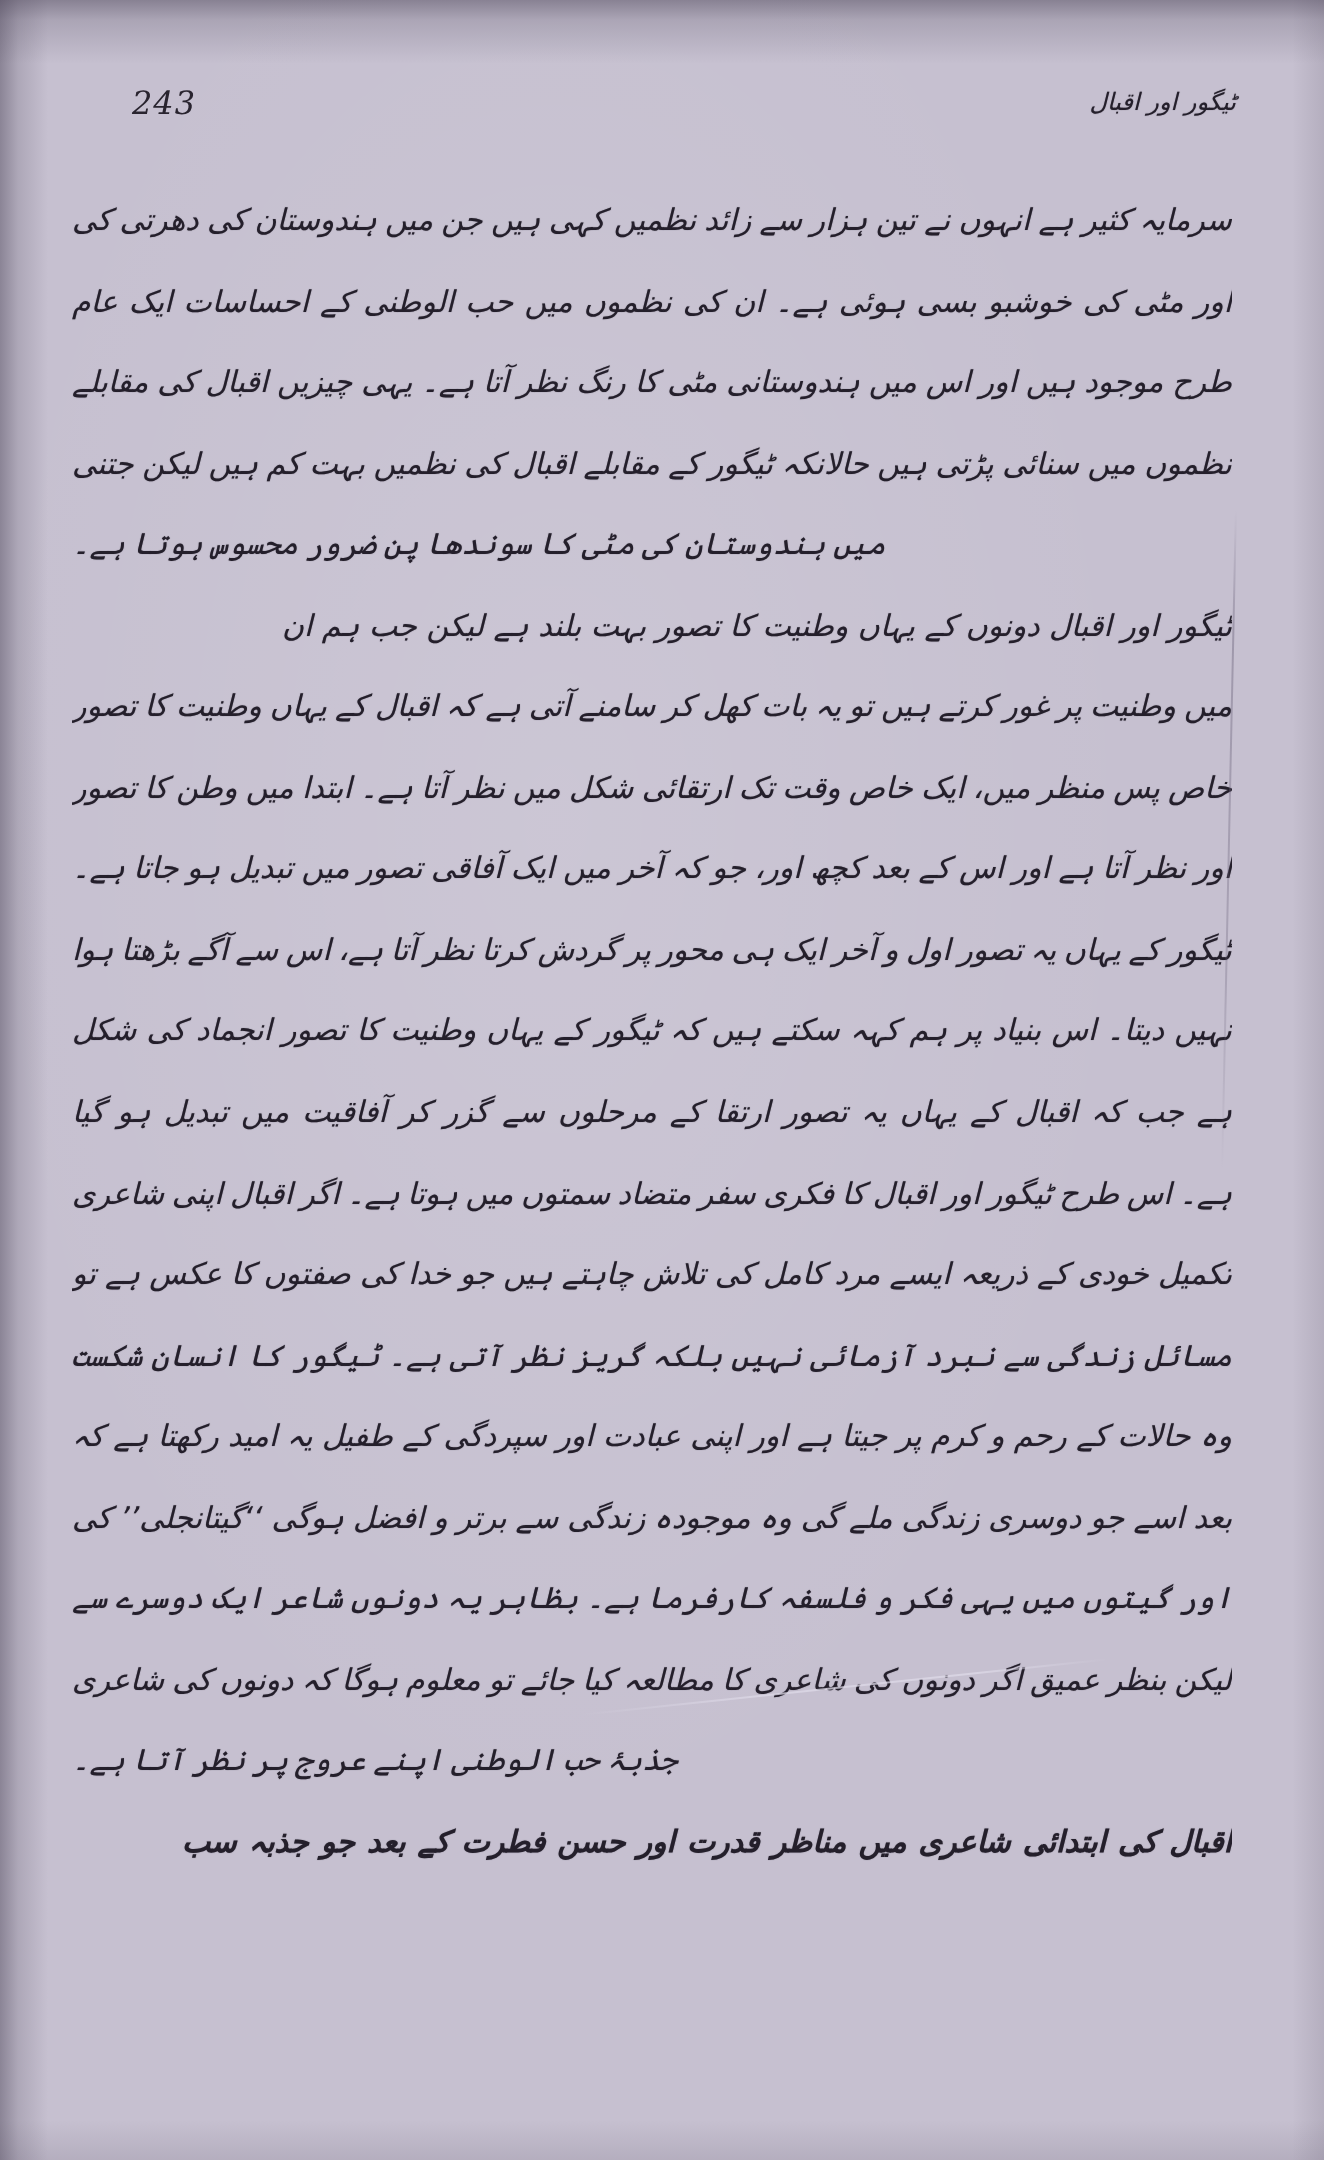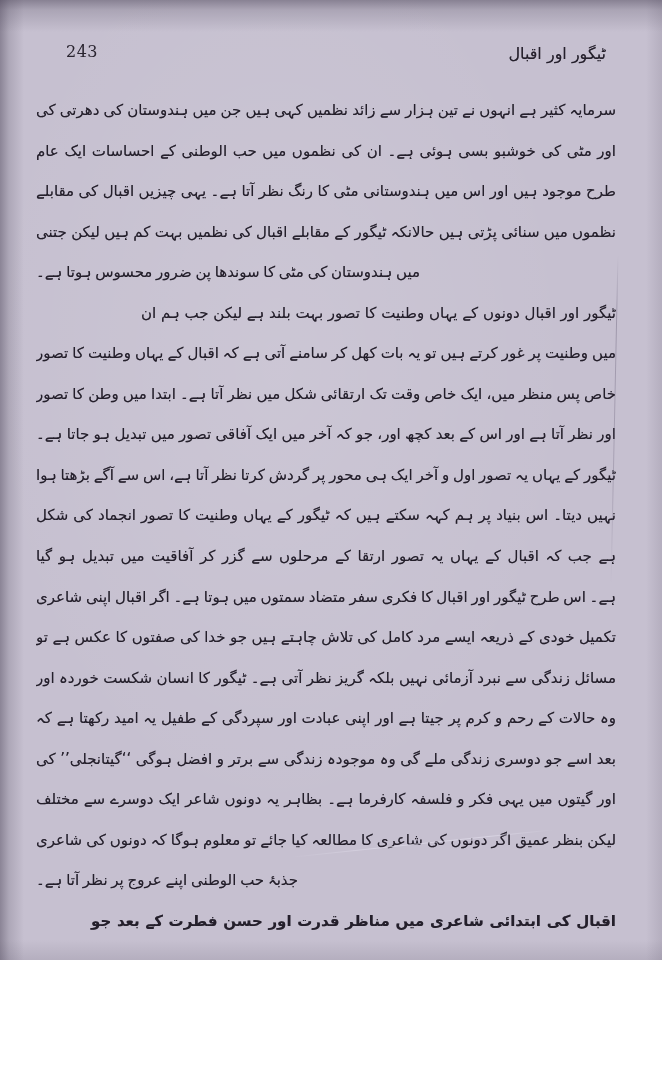--- a/index.html
+++ b/index.html
@@ -8,46 +8,47 @@
     width: 662px;
     height: 1080px;
     overflow: hidden;
     font-family: "DejaVu Sans", sans-serif;
   }
 
   
   .page {
     position: relative;
     width: 662px;
-    height: 960px;
+    height: 1080px;
     background:
       linear-gradient(180deg, rgba(74,67,86,0.50) 0px, rgba(74,67,86,0.22) 10px, rgba(74,67,86,0) 32px),
       linear-gradient(90deg,  rgba(74,67,86,0.48) 0px, rgba(74,67,86,0.20) 9px,  rgba(74,67,86,0) 24px),
       linear-gradient(270deg, rgba(74,67,86,0.14) 0px, rgba(74,67,86,0) 16px),
       linear-gradient(0deg,   rgba(74,67,86,0.14) 0px, rgba(74,67,86,0) 20px),
       radial-gradient(ellipse at 42% 38%, rgba(255,255,255,0.10) 0%, rgba(255,255,255,0) 55%),
       #c6c0d0;
+    font-style: italic;
   }
 
   
   .page-number {
     position: absolute;
     top: 42px;
     left: 66px;
     font-family: "DejaVu Serif", serif;
     font-size: 16px;
     letter-spacing: 0.5px;
     color: #29242f;
   }
   .header-title {
     position: absolute;
     top: 44px;
-    right: 56px;
+    right: 44px;
     direction: rtl;
-    font-size: 16px;
+    font-size: 12px;
     color: #241f2b;
     text-shadow: 0 0 0.5px rgba(36,31,43,0.55);
   }
 
   
   .text-block {
     position: absolute;
     top: 90px;
     left: 36px;
     right: 46px;

